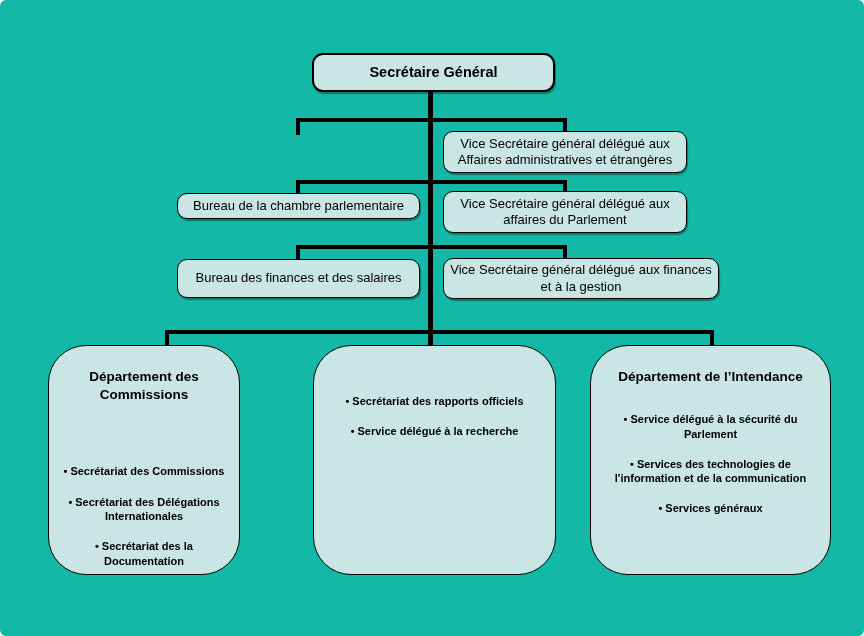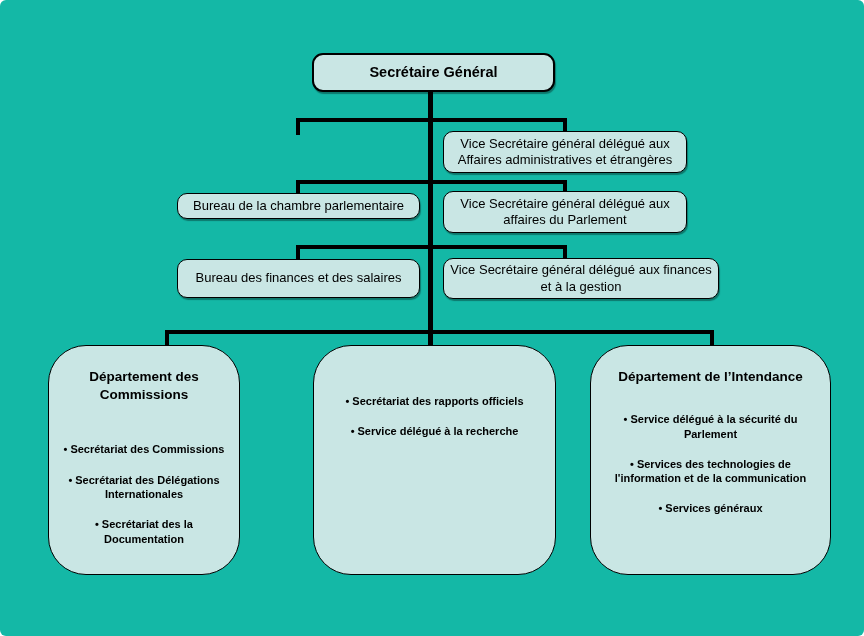--- a/index.html
+++ b/index.html
@@ -45,21 +45,21 @@
     padding:22px 6px 0 6px;
     text-align:center;
   }
   .dept-title{
     font-weight:bold;
     font-size:13.5px;
     line-height:1.35;
     padding:0 4px;
   }
   .dept-list{margin-top:26px;}
-  .dept.d0 .dept-list{margin-top:38px;}
+  .dept.d0 .dept-list{margin-top:60px;}
   .dept-item{
     font-size:11px;
     line-height:1.3;
     margin:0 2px 16px 2px;
     font-weight:bold;
   }
   .bullet{margin-right:3px;}
 </style>
 </head>
 <body>

